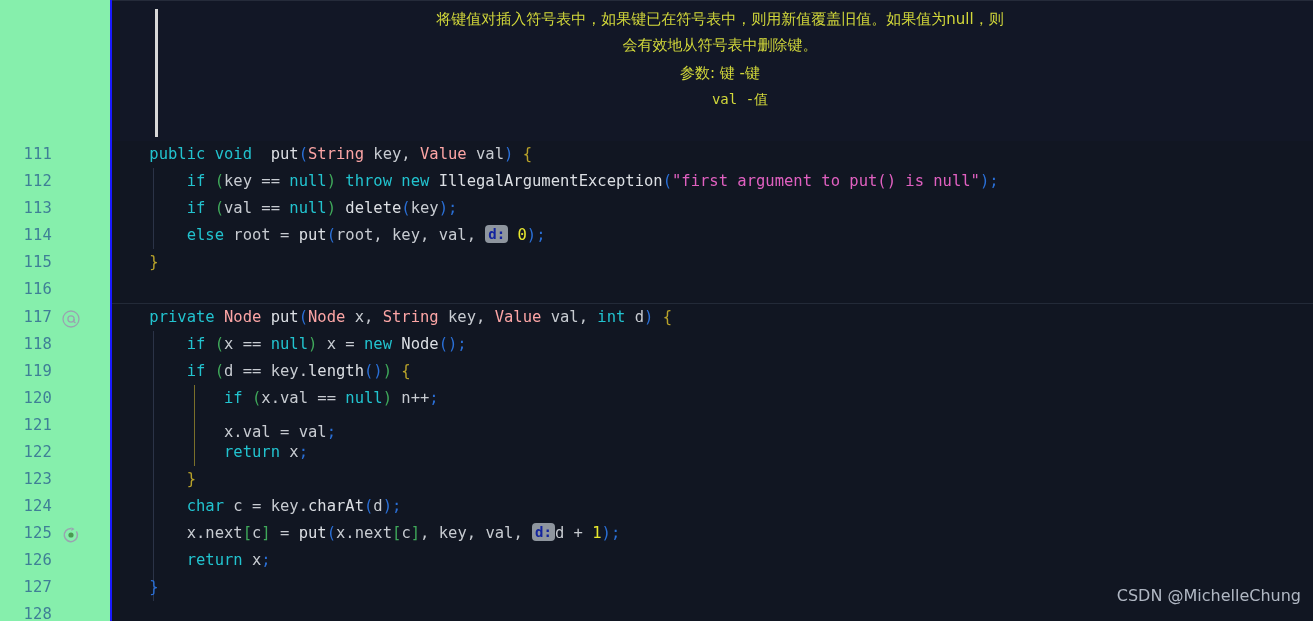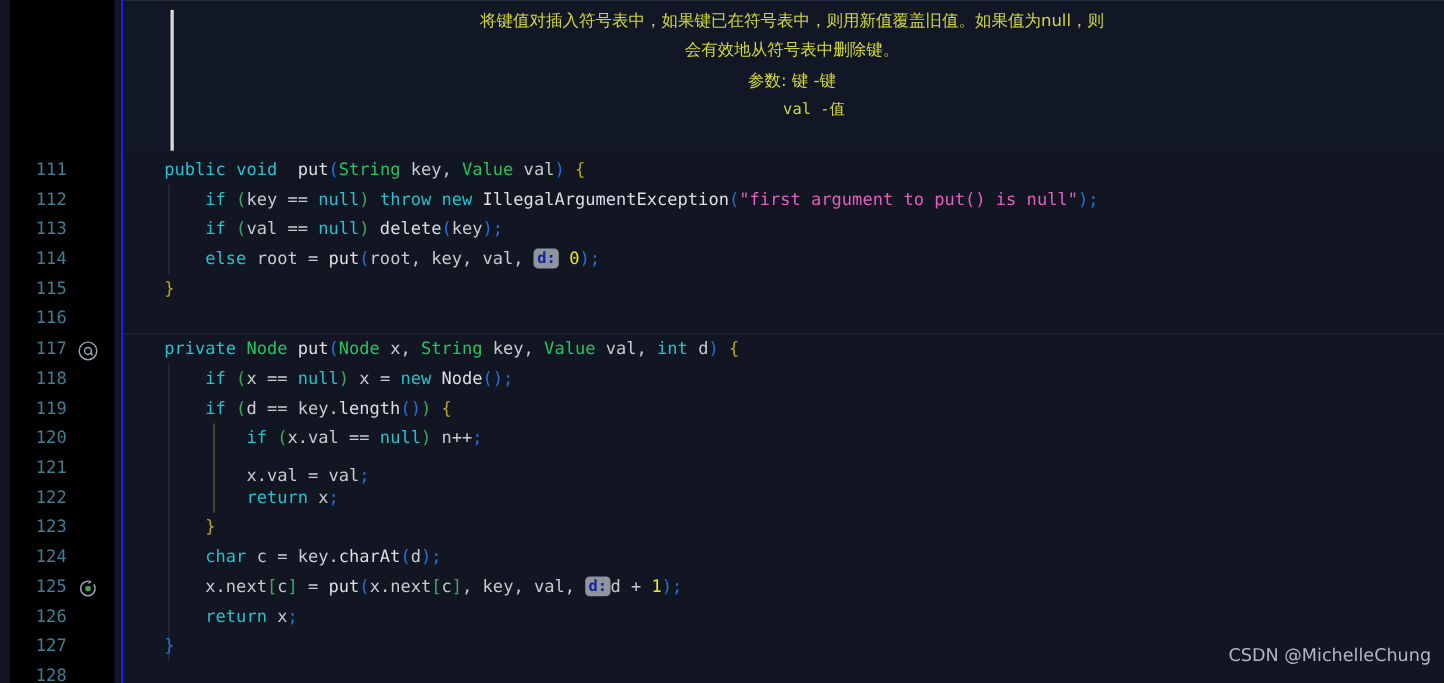--- a/index.html
+++ b/index.html
@@ -19,24 +19,23 @@
     width: 1313px;
     height: 621px;
     background: #111622;
     overflow: hidden;
   }
 
   
   .gutter {
     position: absolute;
     left: 0; top: 0;
-    width: 95px;
+    width: 112px;
     height: 621px;
-    background: #000000;
-    margin-left: 9px;
+    background: #86efac;
   }
   .gutter-border {
     position: absolute;
     left: 110px; top: 0;
     width: 2px; height: 621px;
     background: #1a1aff;
   }
   .ln {
     position: absolute;
     left: 0;
@@ -124,21 +123,21 @@
   }
   .iguide {
     position: absolute;
     width: 1px;
     background: #2b3347;
   }
   .iguide.active { background: #7a6f2a; }
 
   
   .kw   { color: #22c3cf; }
-  .ty   { color: #22c55e; text-align: right; }
+  .ty   { color: #fca5a5; text-align: right; }
   .fn   { color: #dcdfe4; text-align: center; }
   .var  { color: #c7cbd1; }
   .str  { color: #e060c0; }
   .num  { color: #e8e82e; }
   .p1   { color: #2a6fd6; }
   .p2   { color: #3fa85a; }
   .brc  { color: #b8a22a; }
   .brcb { color: #2a6fd6; }
   .sem  { color: #2a6fd6; }
   .op   { color: #c7cbd1; }

